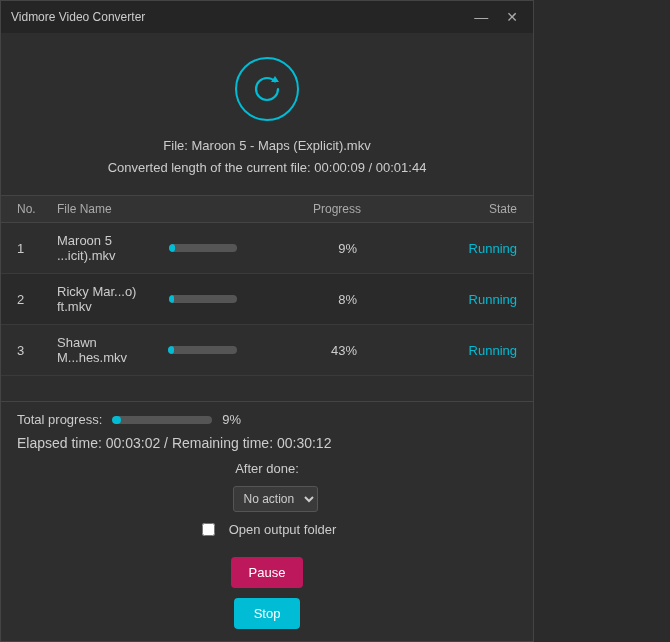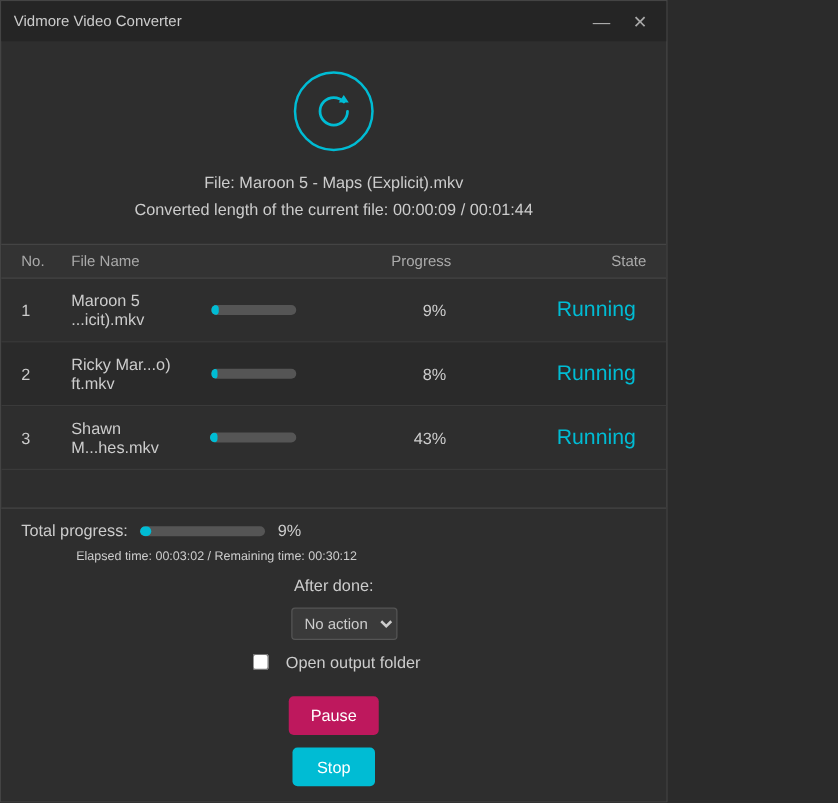--- a/index.html
+++ b/index.html
@@ -96,21 +96,21 @@
       display: flex;
       align-items: center;
       padding: 10px 16px;
       border-bottom: 1px solid #3a3a3a;
       background: #2e2e2e;
     }
     .table-row:nth-child(even) { background: #2a2a2a; }
     .cell-no { width: 40px; color: #ccc; font-size: 13px; }
     .cell-filename { flex: 1; color: #ccc; font-size: 13px; display: flex; align-items: center; gap: 12px; }
     .cell-progress { width: 200px; display: flex; align-items: center; justify-content: center; gap: 10px; }
-    .cell-state { width: 80px; text-align: center; color: #00bcd4; font-size: 17px; }
+    .cell-state { width: 80px; text-align: right; color: #00bcd4; font-size: 13px; }
 
     .progress-bar-container {
       width: 80px;
       height: 8px;
       background: #555;
       border-radius: 4px;
       overflow: hidden;
     }
     .progress-bar-fill {
       height: 100%;
@@ -152,23 +152,22 @@
       height: 100%;
       background: #00bcd4;
       border-radius: 4px;
     }
     .total-pct {
       color: #ccc;
       font-size: 13px;
     }
     .time-info {
       color: #ccc;
-      font-size: 10px;
+      font-size: 14px;
       margin-bottom: 10px;
-      margin-left: 44px;
     }
     .footer-controls {
       display: flex;
       align-items: center;
       gap: 10px;
       padding-bottom: 12px;
       flex-direction: column;
     }
     .after-done-label {
       color: #ccc;

